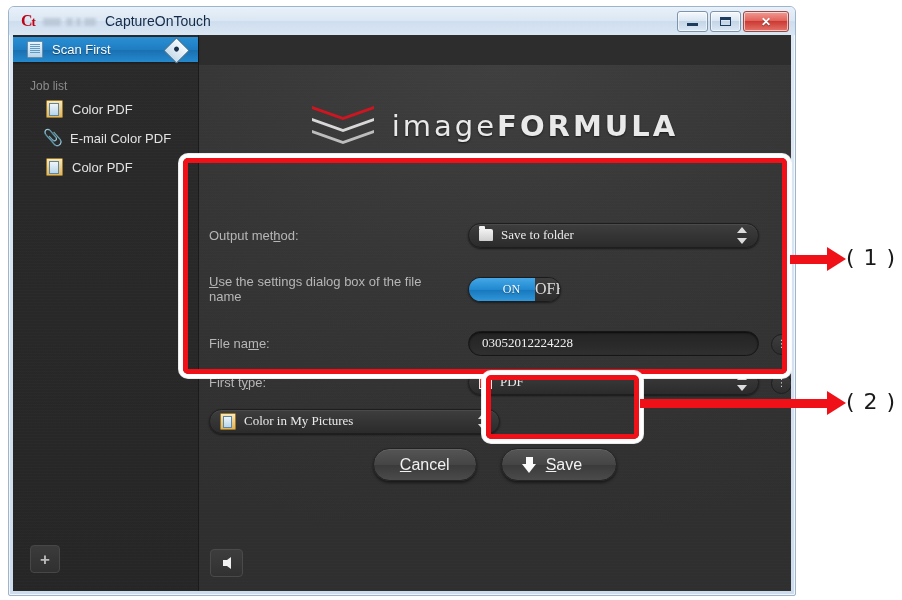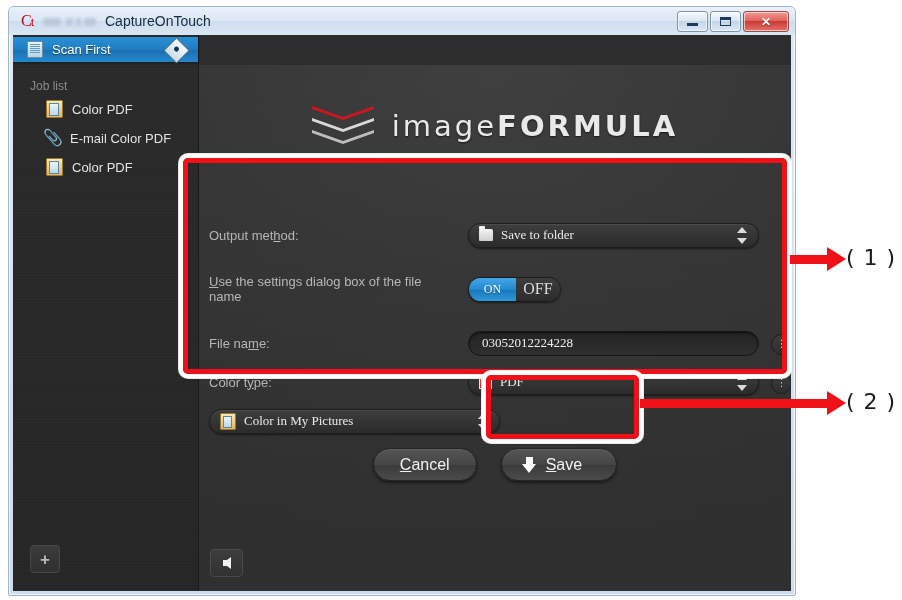--- a/index.html
+++ b/index.html
@@ -19,21 +19,21 @@
     border-radius:6px 6px 2px 2px;
     box-shadow:0 0 0 1px rgba(255,255,255,.7) inset;
     overflow:hidden;
   }
   .titlebar{
     position:absolute;left:0;top:0;right:0;height:28px;
     background:linear-gradient(180deg,#e9f1fa 0%,#dbe7f3 48%,#cfdeef 52%,#d9e6f3 100%);
   }
   .tb-logo{
     position:absolute;left:12px;top:5px;width:20px;height:18px;
-    font-family:"Liberation Serif", serif;font-weight:normal;font-size:16px;
+    font-family:"Liberation Serif", serif;font-weight:bold;font-size:16px;
     color:#c00014;line-height:18px;letter-spacing:-1px;
   }
   .tb-blur{
     position:absolute;left:34px;top:11px;width:58px;height:9px;
   }
   .tb-blur i{
     position:absolute;top:0;height:8px;display:block;border-radius:1px;
     background:#b9c6d4;filter:blur(1.6px);opacity:.85;
   }
   .tb-blur i:nth-child(1){left:0;width:18px;}
@@ -191,21 +191,21 @@
   }
 
   .toggle{
     width:93px;height:25px;border-radius:13px;overflow:hidden;display:flex;
     border:1px solid #1b1b1b;box-sizing:border-box;
     box-shadow:0 1px 2px rgba(0,0,0,.5);
   }
   .toggle .on{
     flex:0 0 47px;display:flex;align-items:center;justify-content:center;
     background:linear-gradient(180deg,#44a7e6 0%,#2088cf 52%,#1878bd 53%,#3098da 100%);
-    color:#fff;font-size:12px;text-shadow:0 1px 1px rgba(0,0,0,.35);
+    color:#fff;font-size:12px;text-shadow:0 1px 1px rgba(0,0,0,.35);padding-left:19px;
   }
   .toggle .off{
     flex:1;display:flex;align-items:center;justify-content:center;
     background:linear-gradient(180deg,#3d3d3d 0%,#343434 52%,#2c2c2c 100%);
     color:#dcdcdc;font-size:16px;
   }
 
   .folder-ico{
     width:14px;height:12px;flex:none;border-radius:1px 2px 1px 1px;
     background:linear-gradient(180deg,#f3f3f3,#cfcfcf);
@@ -406,21 +406,21 @@
             <div class="lbl"><span>File na</span><u>m</u><span>e:</span></div>
             <div class="ctrl">
               <div class="textin">
                 <span>03052012224228</span>
               </div>
               <div class="minibtn">⋮</div>
             </div>
           </div>
 
           <div class="row" style="margin-top:9px">
-            <div class="lbl"><span>Color t</span><u>y</u><span>pe:</span></div>
+            <div class="lbl"><span>First t</span><u>y</u><span>pe:</span></div>
             <div class="ctrl">
               <div class="combo">
                 <div class="pdf-ico"></div>
                 <div class="txt">PDF</div>
               </div>
               <div class="spin">
                   <div class="up"></div>
                   <div class="dn"></div>
                 </div>
               <div class="minibtn">⋮</div>

